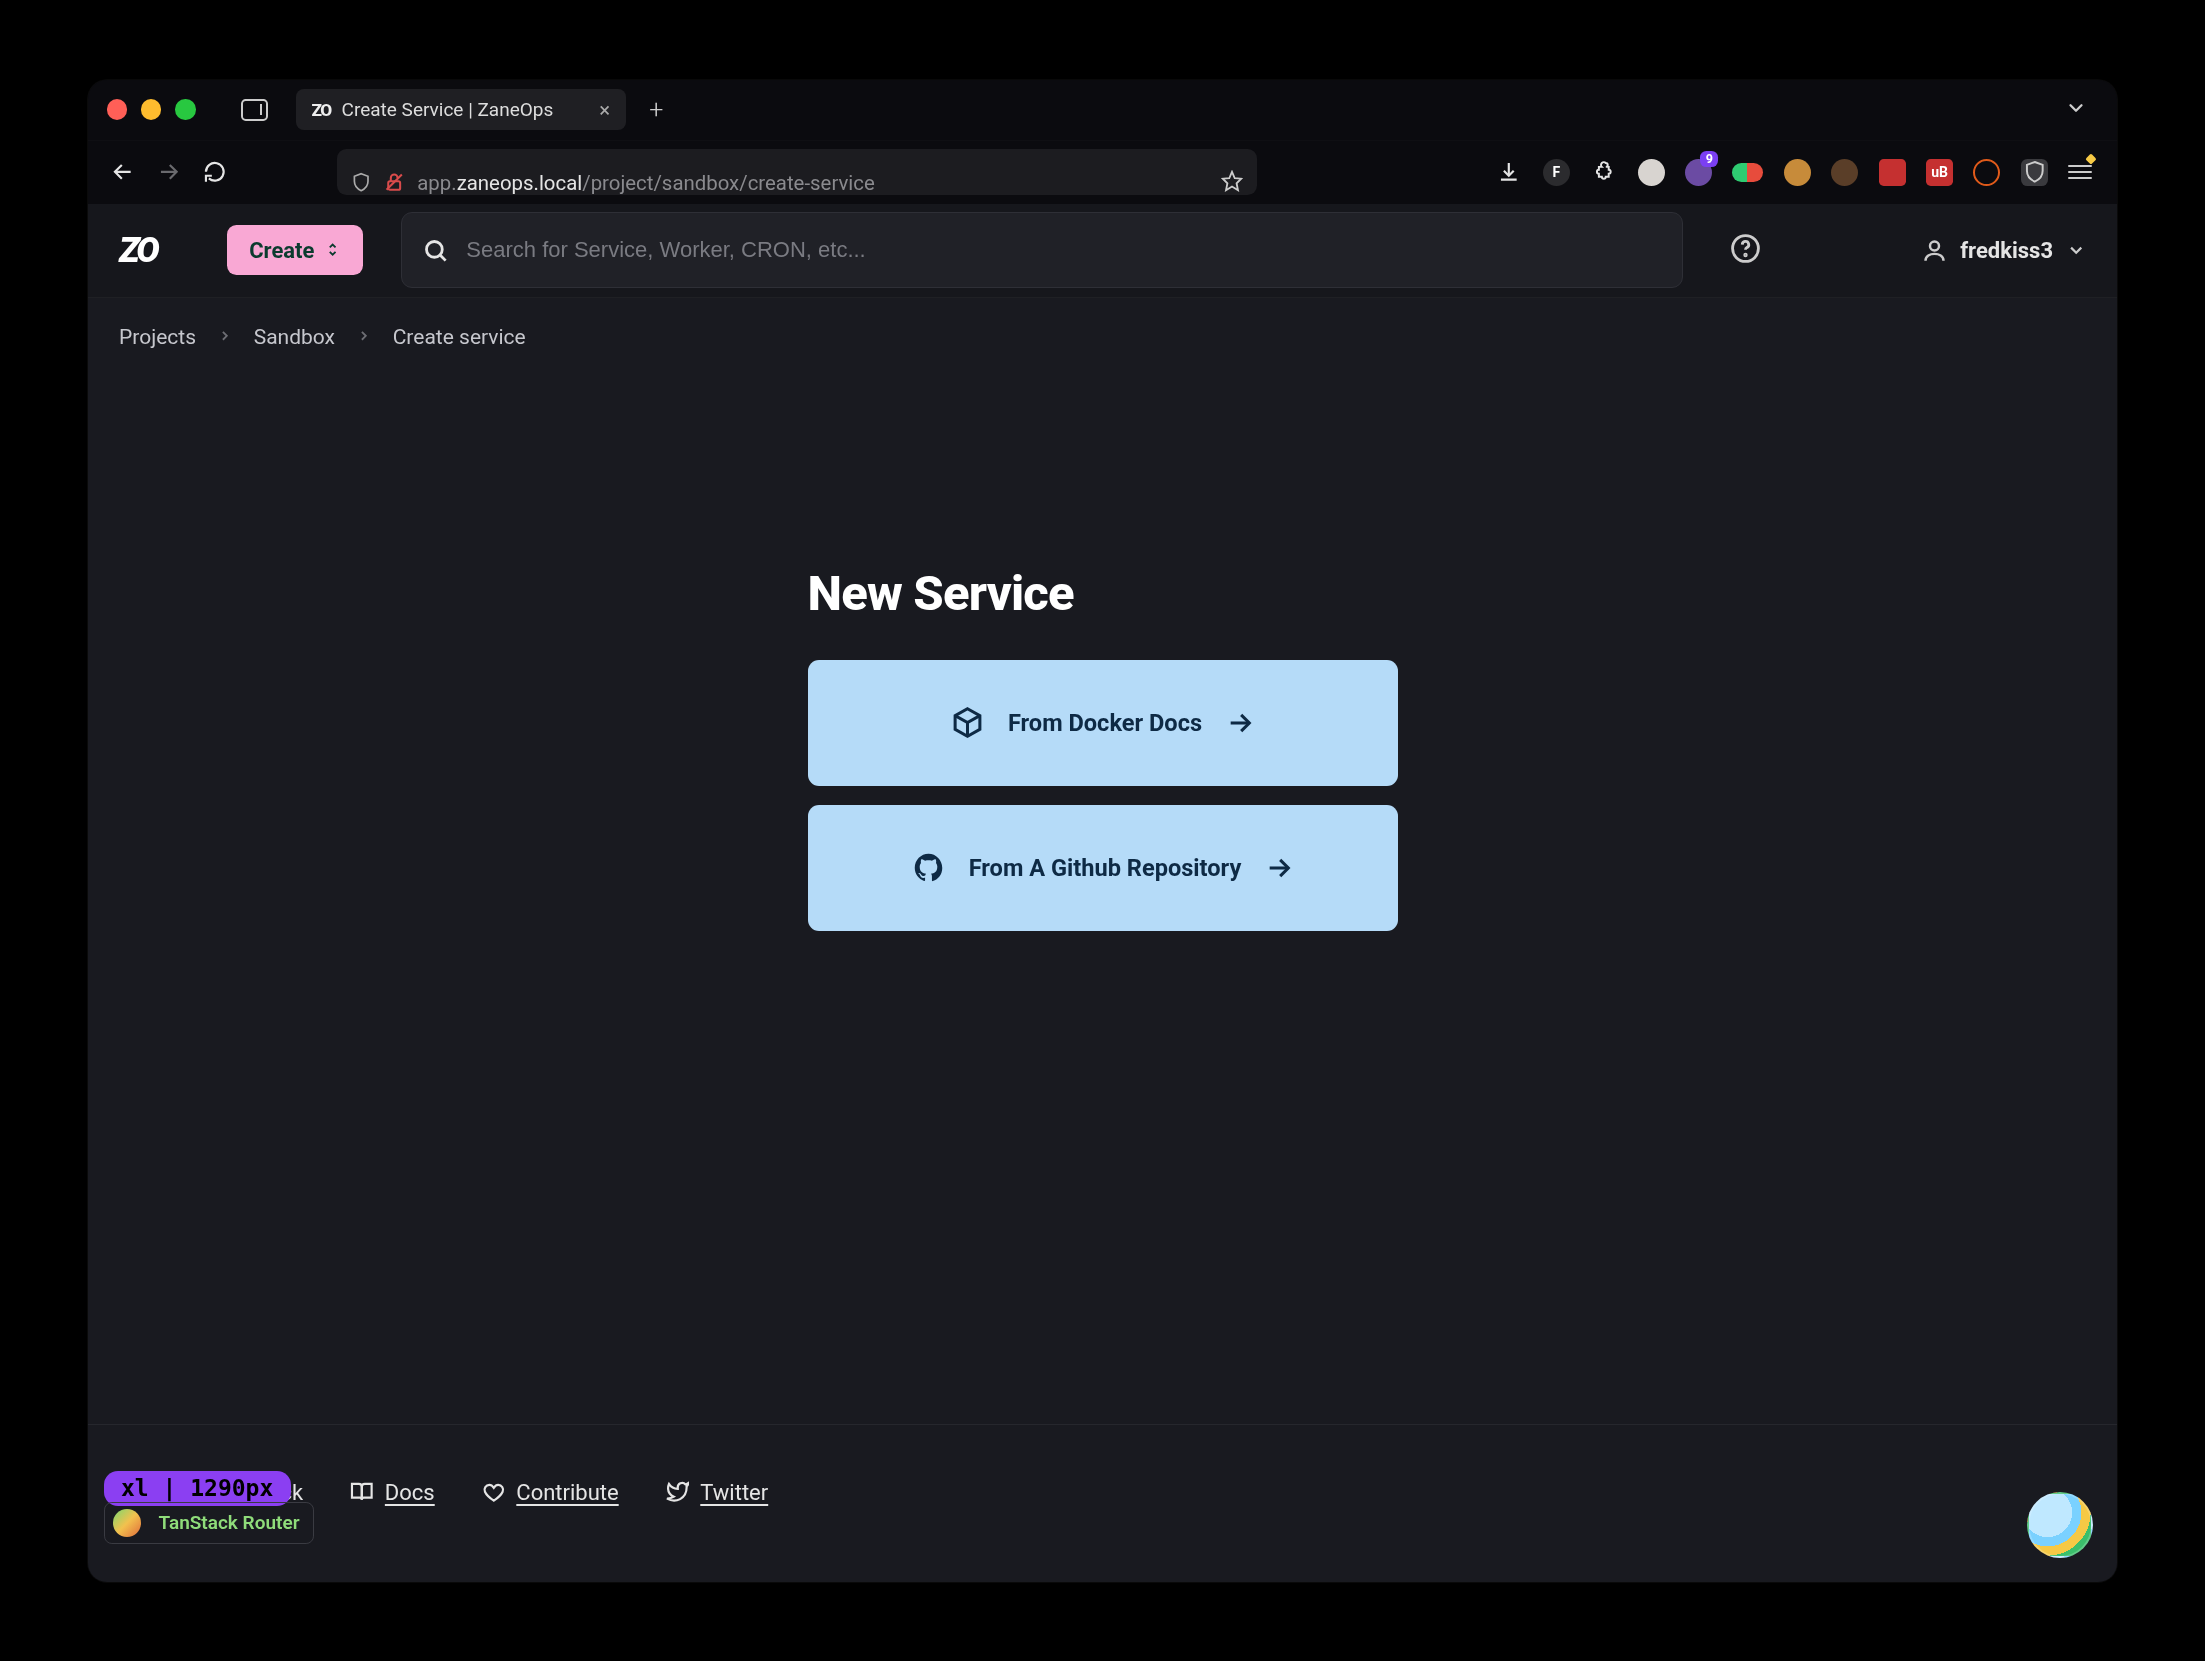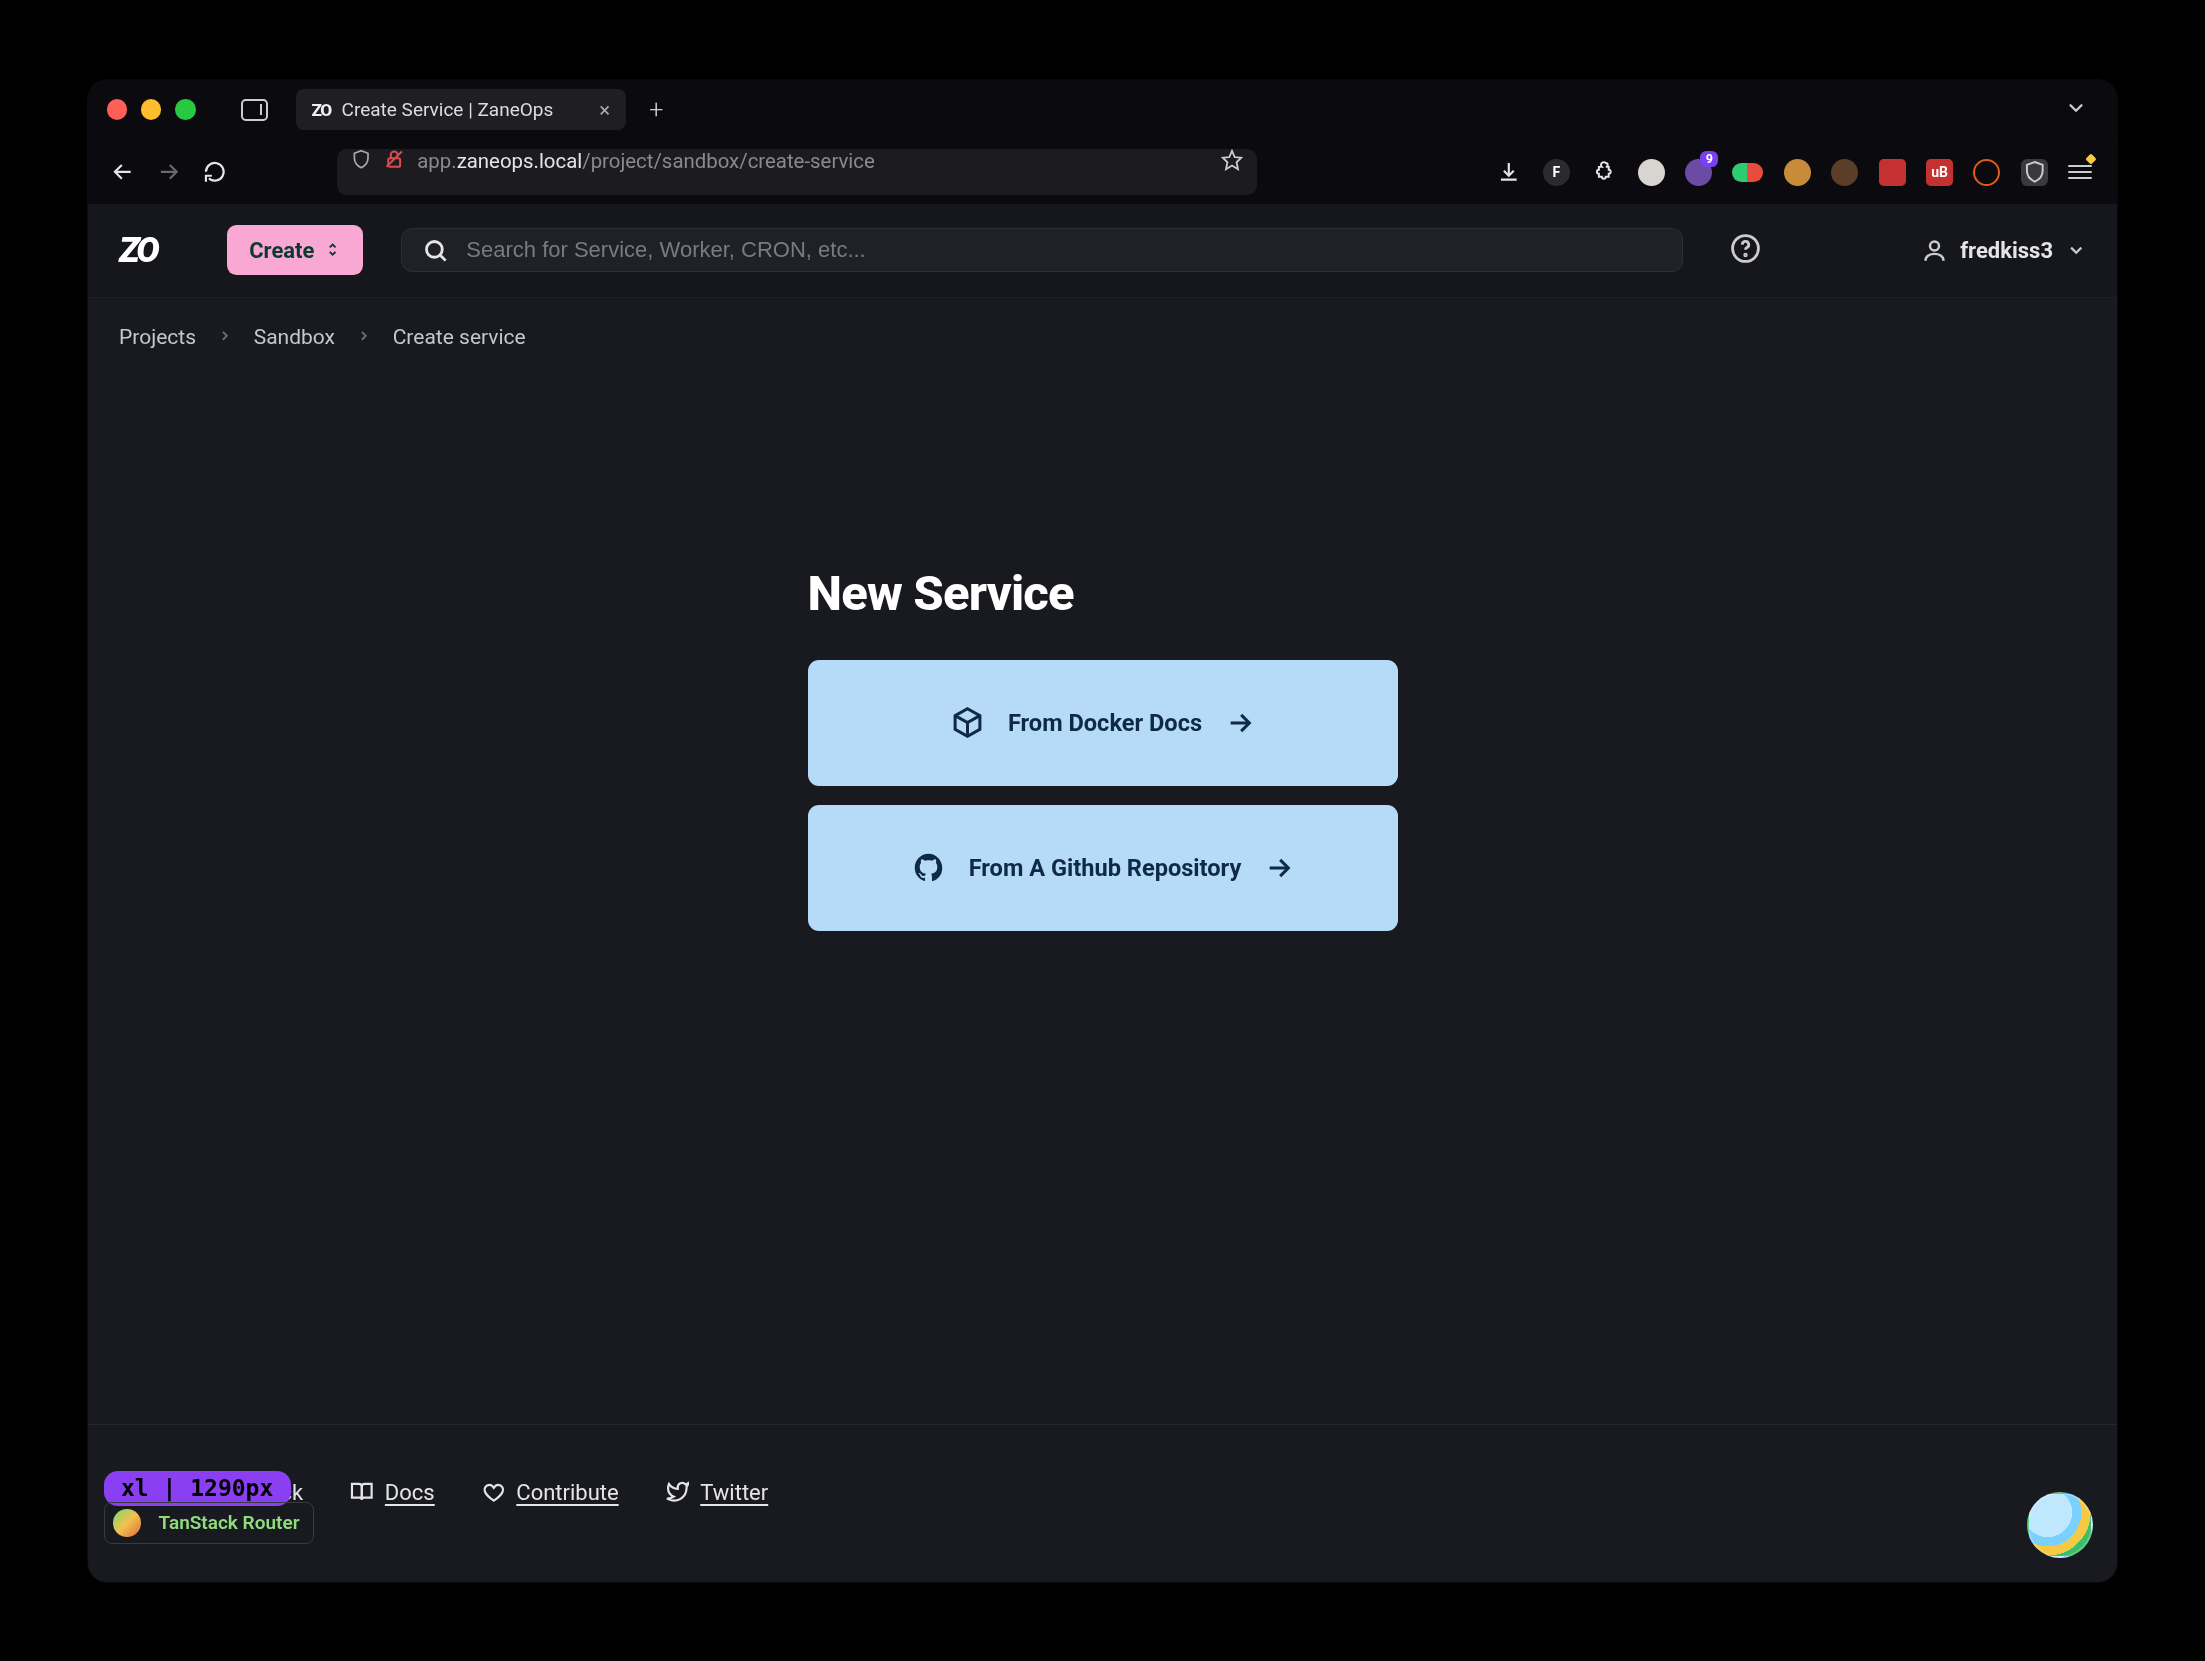--- a/index.html
+++ b/index.html
@@ -58,21 +58,21 @@
     padding: 0 17.3px;
     background:#0b0b0f;
   }
   .nav-btn { width:35px; height:35px; display:flex;align-items:center;justify-content:center; }
   .nav-btn svg { width:23.6px; height:23.6px; stroke:#e5e5e5; fill:none; stroke-width:2.2; }
   .nav-btn.dim svg { stroke:#6a6a6e; }
   .urlfield {
     flex: 0 0 920px;
     margin-left: 94px;
     height:46px; background:#1c1c20; border-radius:9.4px;
-    display:flex; align-items:flex-start; padding:0 14px; gap:12.6px;
+    display:flex; align-items:flex-end; padding:0 14px; gap:12.6px;
   }
   .shield svg, .lock svg { width:20.4px;height:20.4px; }
   .url-text { font-size:20.4px; color:#8a8a8e; }
   .url-text .bold { color:#e5e5e5; }
   .star { margin-left:auto; }
   .star svg { width:22px;height:22px; stroke:#ccc; fill:none; stroke-width:2;}
   .ext-row { margin-left:auto; display:flex; align-items:center; gap:20.4px; padding-right:7.9px;}
   .ext { width:27px; height:27px; border-radius:50%; display:flex;align-items:center;justify-content:center; position:relative;}
   .ext svg { width:23.6px; height:23.6px; }
   .ext-badge { position:absolute; top:-7.9px; right:-6.3px; background:#7b3ff2; color:#fff; font-size:12.6px; font-weight:700; padding:0.8px 5.5px; border-radius:6.3px;}
@@ -98,21 +98,21 @@
     border-bottom:0.8px solid rgba(255,255,255,0.04);
   }
   .logo { font-weight:900; font-size:35px; letter-spacing:-3.1px; color:#fff; font-style:italic;}
   .create-btn {
     background:#f9a8d4; color:#0b3b2e; font-weight:700; font-size:22px;
     padding: 12.6px 22px; border-radius:9.4px; display:flex; align-items:center; gap:9.4px;
     margin-left: 47px;
   }
   .create-btn svg { width:17.3px; height:17.3px; stroke:#0b3b2e; stroke-width:2.5; fill:none;}
   .search-wrap {
-    flex:1; height:44px; background:#202127; border-radius:11px; border:0.8px solid #2e2f36;
+    flex:1; height:76px; background:#202127; border-radius:11px; border:0.8px solid #2e2f36;
     display:flex; align-items:center; gap:17.3px; padding:0 20.4px; margin-left:14px;
     max-width: 1282px;
   }
   .search-wrap svg { width:27px;height:27px; stroke:#e5e5e5; stroke-width:2.5; fill:none;}
   .search-input {
     flex:1; background:transparent; border:none; outline:none; color:#e5e5e5;
     font-size:22px;
   }
   .search-input::placeholder { color:#7a7b82; }
   .help-btn { margin-left:23.6px; }

